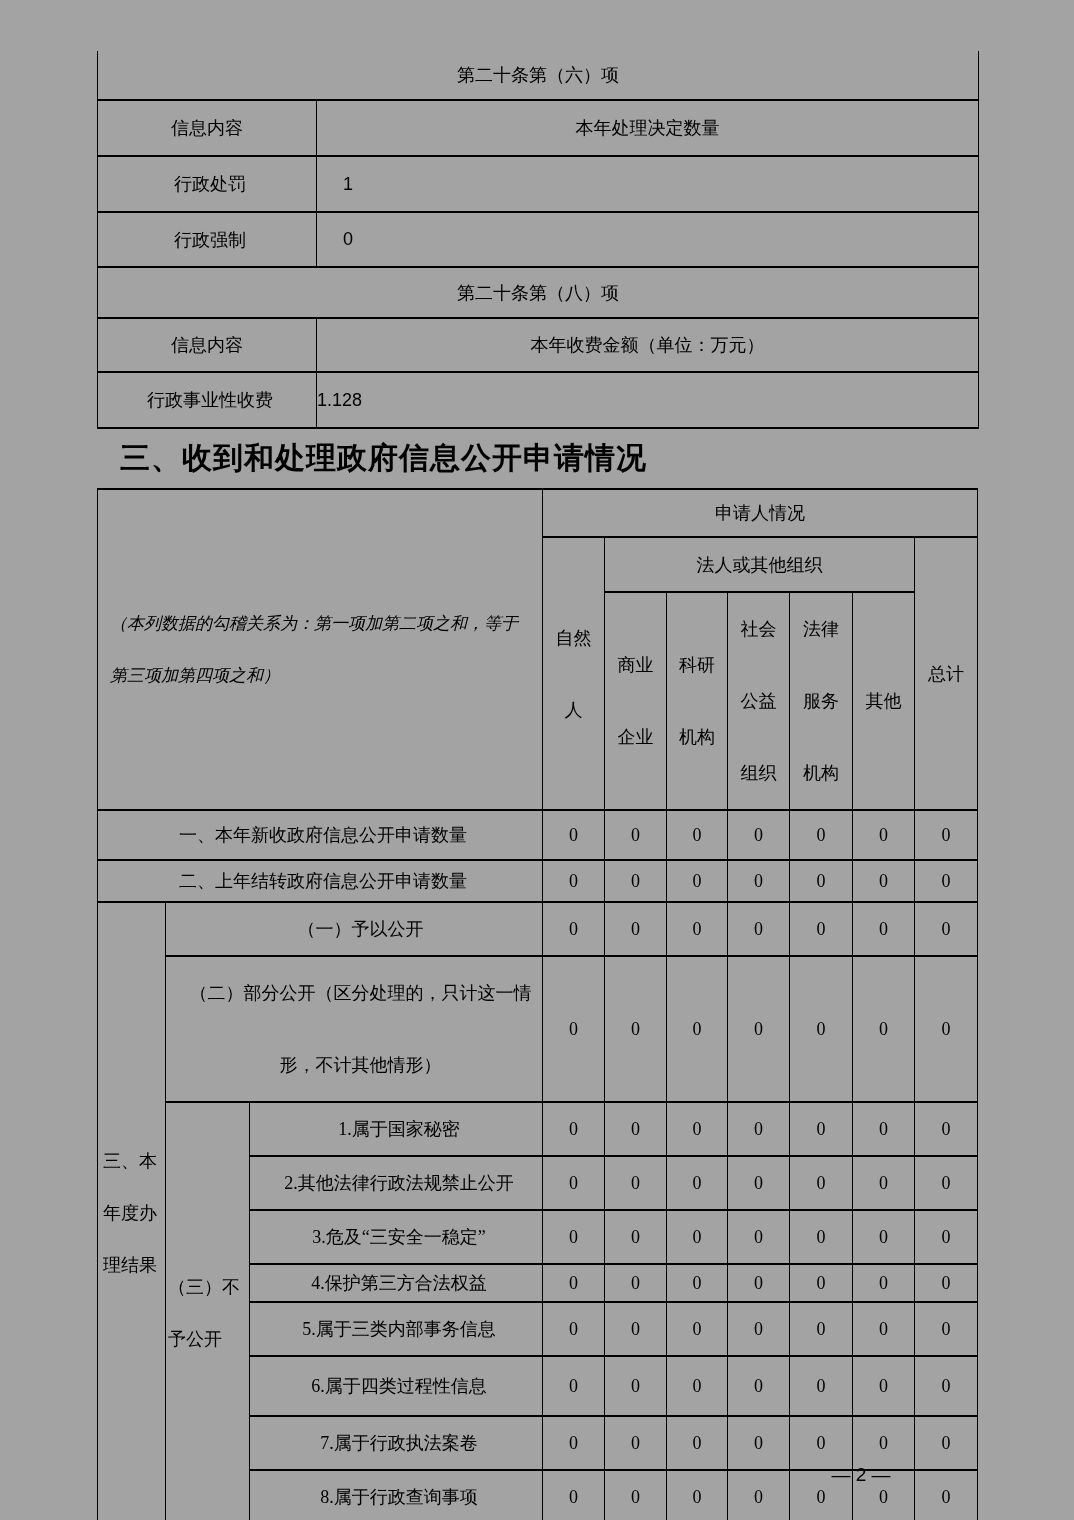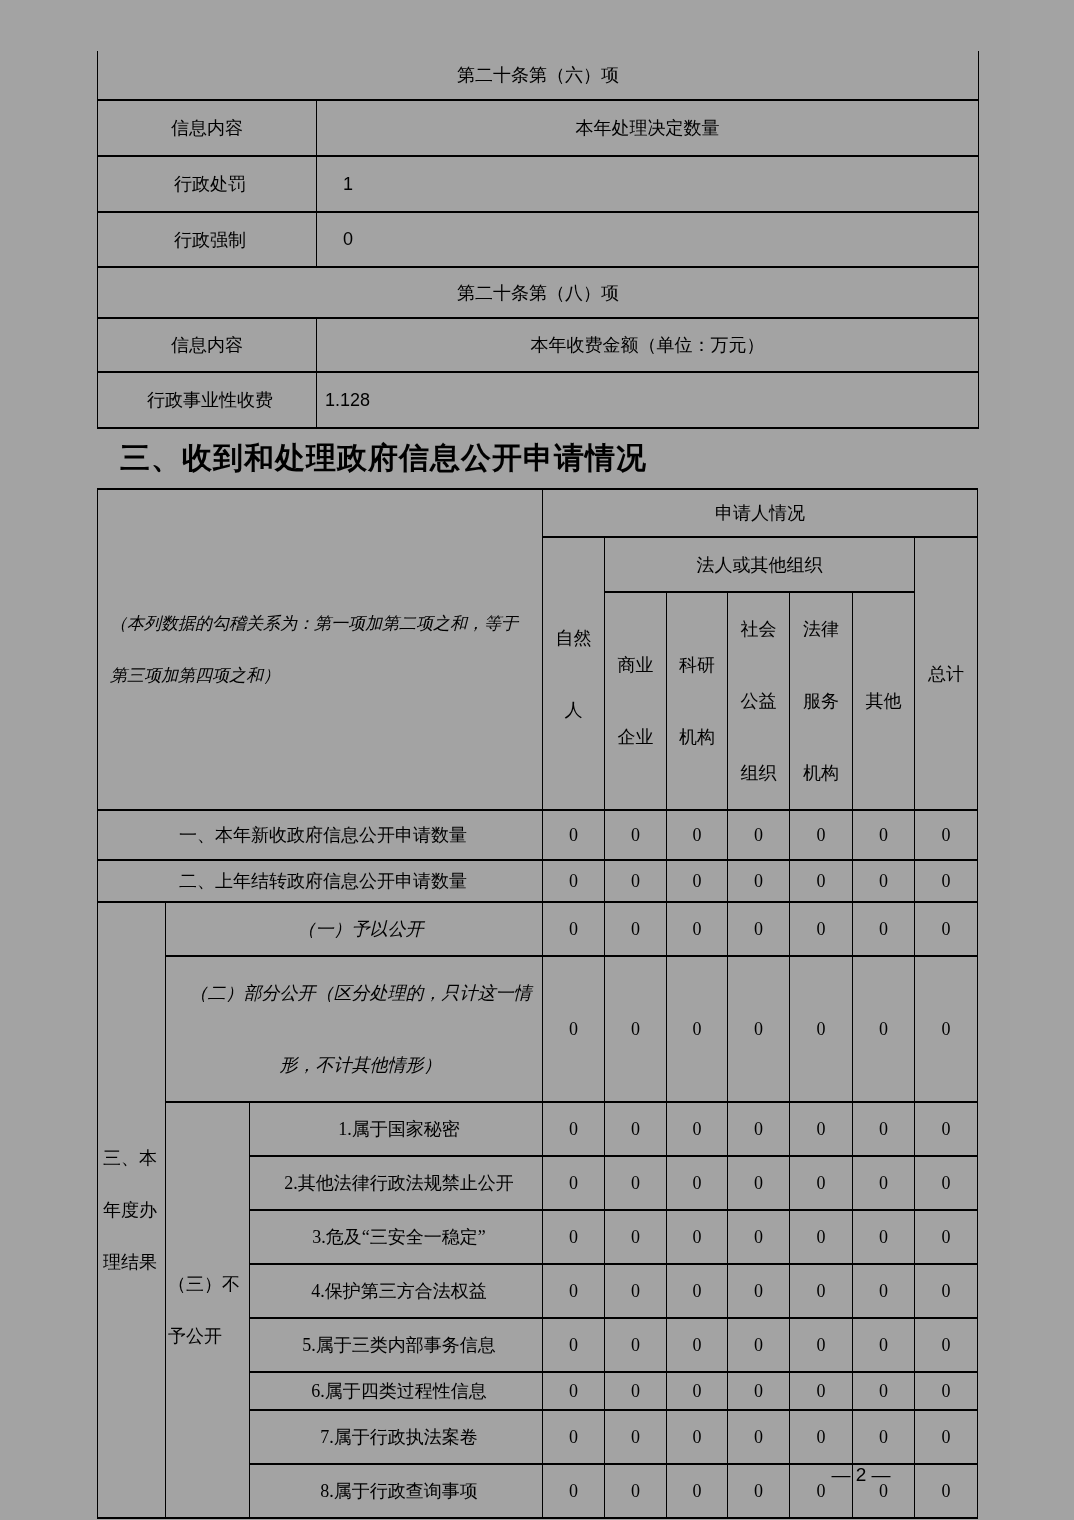--- a/index.html
+++ b/index.html
@@ -9,28 +9,28 @@
     margin:0 auto; overflow:hidden;
   }
   table { border-collapse:collapse; table-layout:fixed; }
   td {
     border:solid #000; border-width:2px 1.5px;
     font-size:18px; vertical-align:middle; overflow:hidden;
     padding:0; word-break:break-all;
   }
   .center { text-align:center; }
   .lbl    { text-align:center; padding-left:6px; }
-  .pad13  { padding-left:13px;font-style:italic; }
+  .pad13  { padding-left:13px; }
   .ml     { white-space:pre-line; line-height:72px;margin-top:16px; }
   .num    { text-align:center; font-size:18px; }
   .sans   { font-family:"Liberation Sans","DejaVu Sans",sans-serif; }
   .t-top  { position:absolute; left:97px; top:51px; width:881px; }
   .t-top tr:first-child td { border-top:0; }
   .val6   { text-align:left; padding-left:26px; font-size:18px; }
-  .val8   { text-align:left; padding-left:8px;  font-size:18px; }
+  .val8   { text-align:left;  font-size:18px; }
   .t-main { position:absolute; left:97px; top:488px; width:881px; }
   .note-cell {
     text-align:left; padding:4px 12px; font-style:italic; font-size:17px;
     white-space:pre-line; line-height:52px;
   }
   .group-lbl { text-align:left; padding-left:5px; white-space:pre-line; line-height:52px; }
   .deny-lbl  { text-align:left; padding-left:2px; white-space:pre-line; line-height:52px; }
   .heading {
     position:absolute; left:120px; top:438px; font-size:30px; font-weight:bold;
     font-family:"Liberation Sans","DejaVu Sans",sans-serif; letter-spacing:1px;
@@ -191,41 +191,41 @@
     <tr style="height:54px">
       <td class="lbl">3.危及“三安全一稳定”</td>
     <td class="num">0</td>
           <td class="num">0</td>
           <td class="num">0</td>
           <td class="num">0</td>
           <td class="num">0</td>
           <td class="num">0</td>
           <td class="num">0</td>
         </tr>
-    <tr style="height:54px">
+    <tr style="height:38px">
       <td class="lbl">4.保护第三方合法权益</td>
     <td class="num">0</td>
           <td class="num">0</td>
           <td class="num">0</td>
           <td class="num">0</td>
           <td class="num">0</td>
           <td class="num">0</td>
           <td class="num">0</td>
         </tr>
     <tr style="height:54px">
       <td class="lbl">5.属于三类内部事务信息</td>
     <td class="num">0</td>
           <td class="num">0</td>
           <td class="num">0</td>
           <td class="num">0</td>
           <td class="num">0</td>
           <td class="num">0</td>
           <td class="num">0</td>
         </tr>
-    <tr style="height:38px">
+    <tr style="height:60px">
       <td class="lbl">6.属于四类过程性信息</td>
     <td class="num">0</td>
           <td class="num">0</td>
           <td class="num">0</td>
           <td class="num">0</td>
           <td class="num">0</td>
           <td class="num">0</td>
           <td class="num">0</td>
         </tr>
     <tr style="height:54px">

